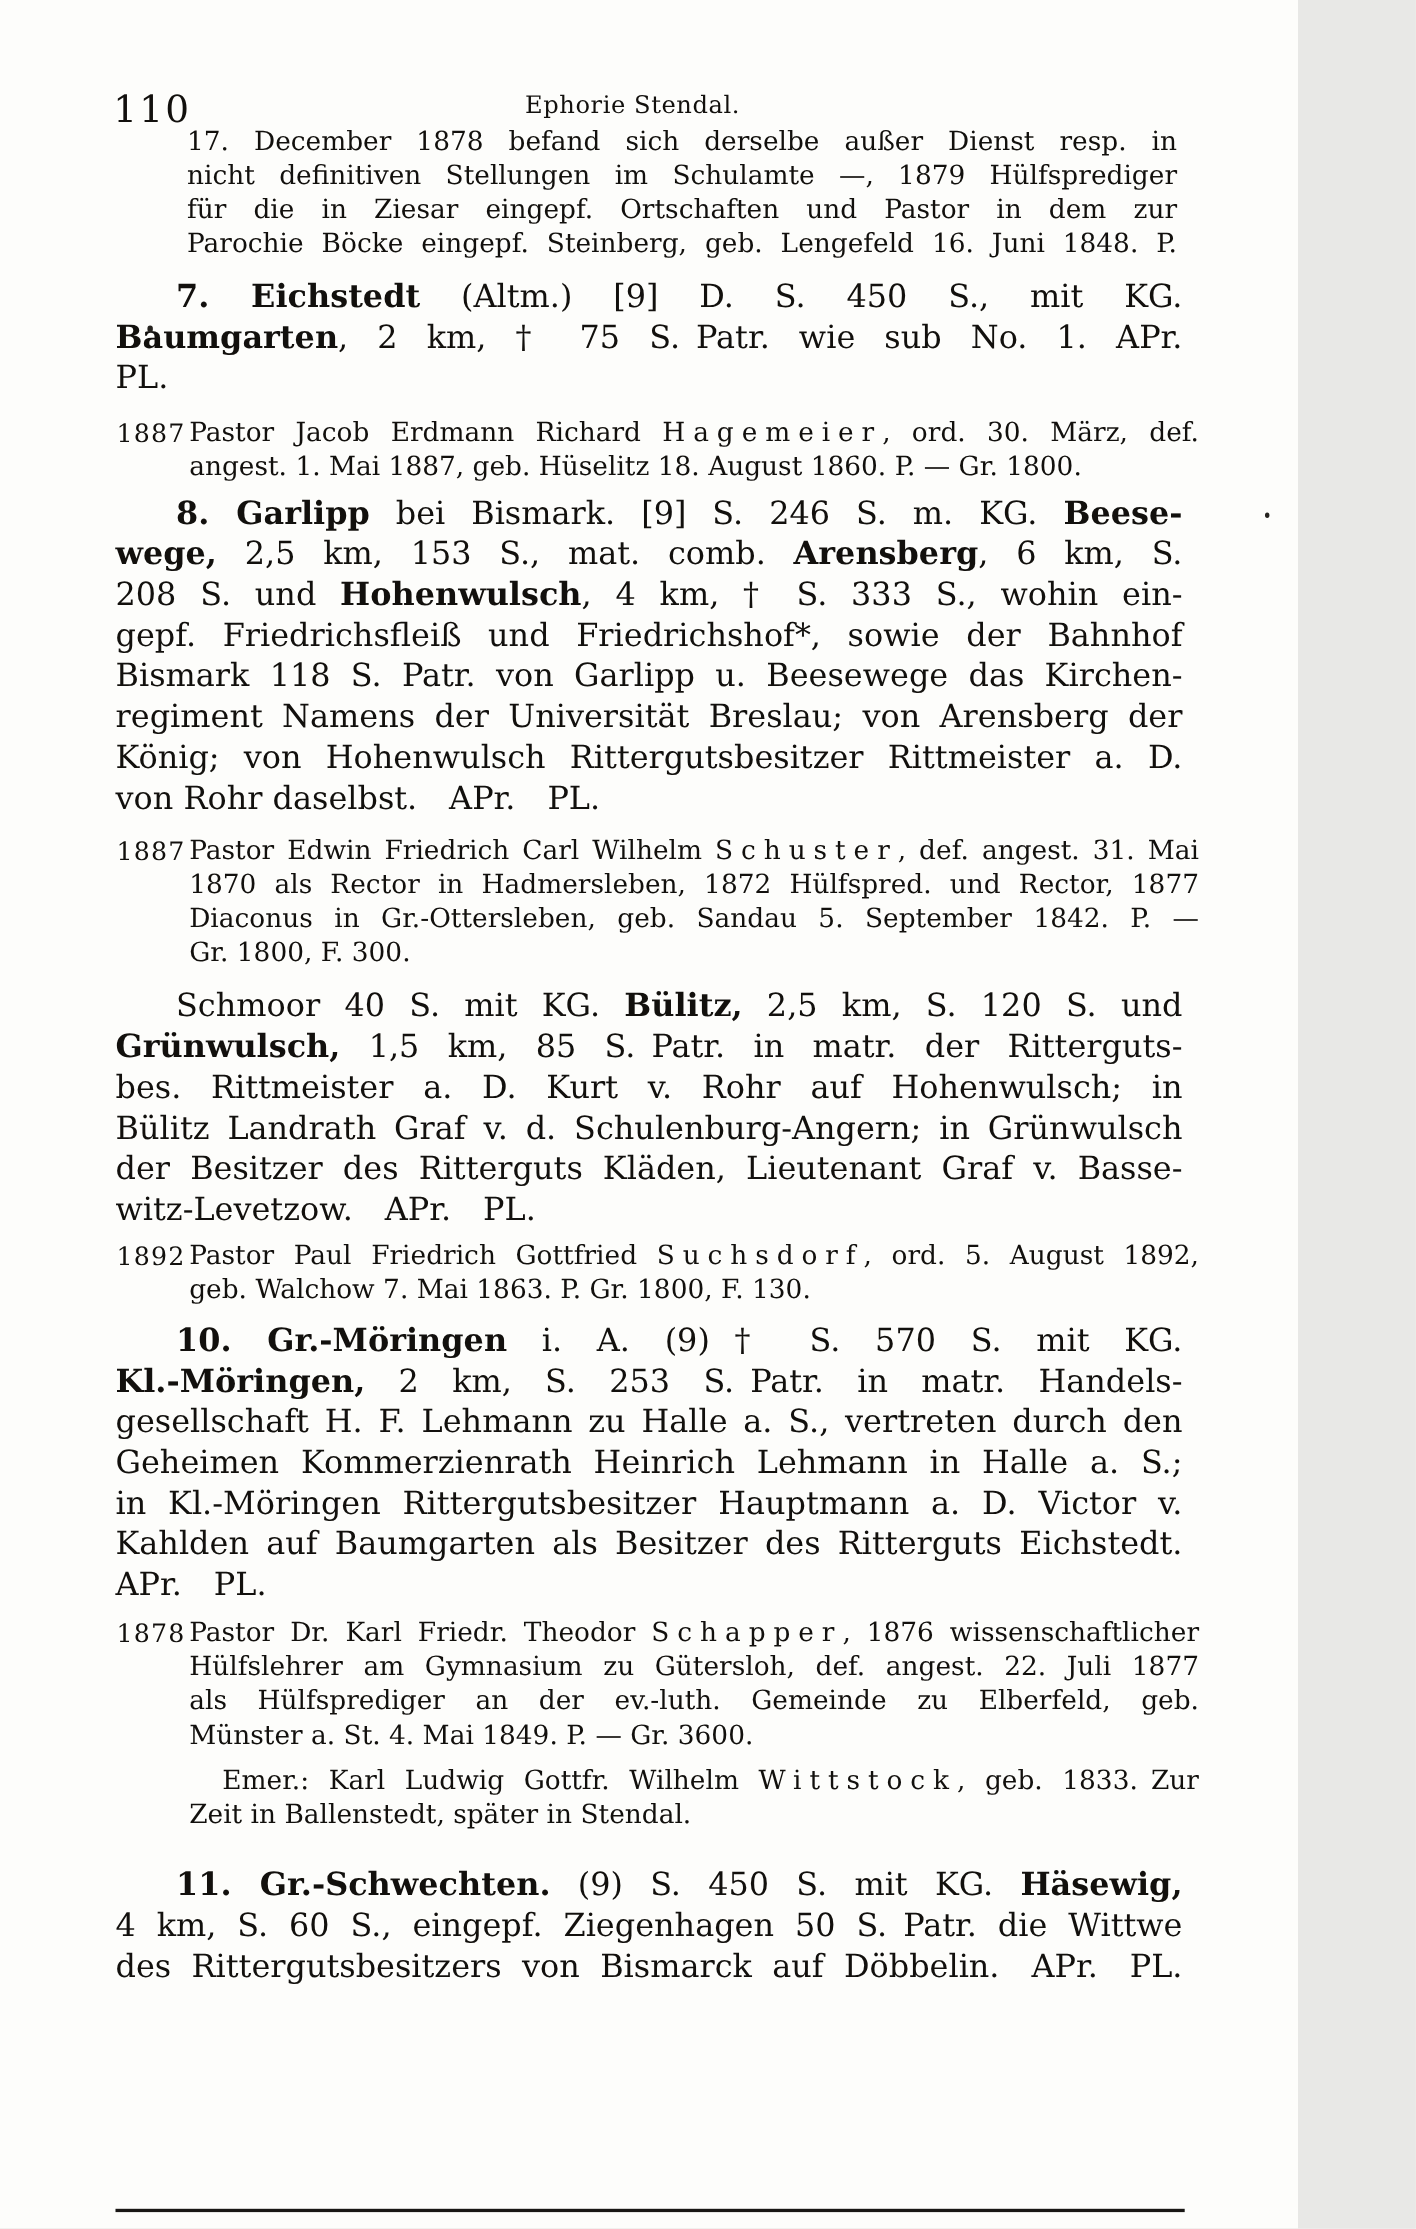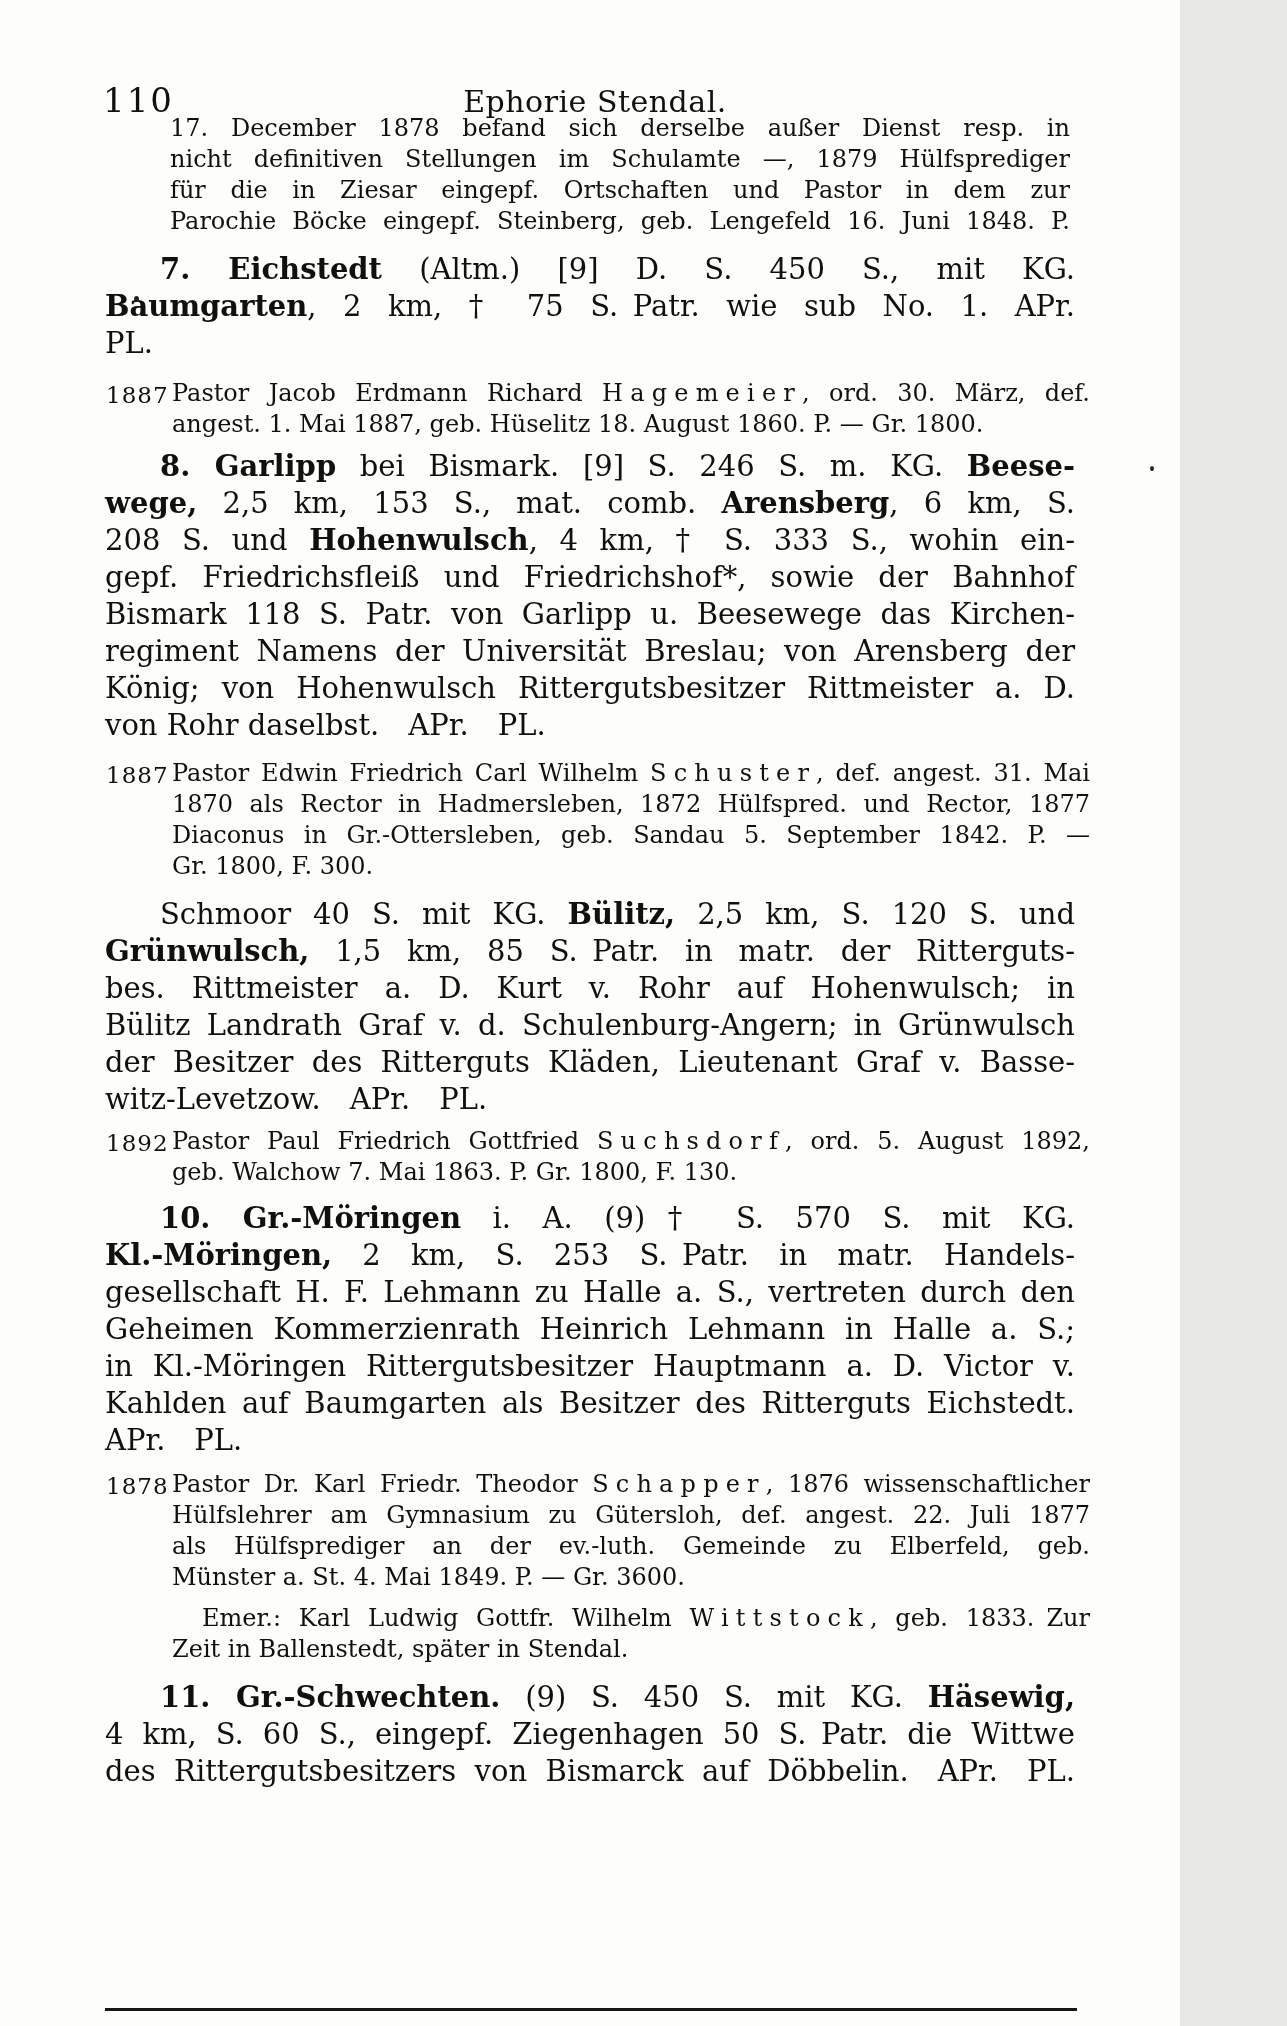--- a/index.html
+++ b/index.html
@@ -8,21 +8,21 @@
     background:#fdfdfb; color:#12100d; overflow:hidden;
     font-family:"DejaVu Serif","Liberation Serif",serif;
   }
   
   .pagenum {
     position:absolute; left:103px; top:80px;
     font-size:34px; letter-spacing:2px;
   }
   .header-title {
     position:absolute; left:575px; top:84px; transform:translateX(-50%);
-    font-size:30px; letter-spacing:0.5px; white-space:nowrap;margin-left:20px;
+    font-size:22px; letter-spacing:0.5px; white-space:nowrap;
   }
   
   .body { position:absolute; left:0; top:0; width:1287px; padding-top:113px; }
   .para { position:relative; }
   .line {
     white-space:nowrap; overflow:visible;
     text-align:justify; text-align-last:justify;
   }
   .line.last { text-align:left; text-align-last:left; }
   .line.fill { text-align-last:justify !important; }
@@ -42,21 +42,21 @@
   [data-name="continuation-note"] { margin-top:0; }
   [data-name="entry-7"]           { margin-top:14px; }
   [data-name="pastor-hagemeier"]  { margin-top:16px; }
   [data-name="entry-8"]           { margin-top:8px; }
   [data-name="pastor-schuster"]   { margin-top:14px; }
   [data-name="entry-9"]           { margin-top:14px; }
   [data-name="pastor-suchsdorf"]  { margin-top:8px; }
   [data-name="entry-10"]          { margin-top:12px; }
   [data-name="pastor-schapper"]   { margin-top:10px; }
   [data-name="emeritus-note"]     { margin-top:10px; }
-  [data-name="entry-11"]          { margin-top:14px; }
+  [data-name="entry-11"]          { margin-top:30px; }
   
   .bottom-rule {
     position:absolute; left:105px; top:2008px;
     width:972px; height:3px; background:#191715;
   }
   .speck { position:absolute; width:5px; height:6px; border-radius:50%; background:#26231f; }
   .speck1 { left:134px; top:296px; }
   .speck2 { left:1150px; top:466px; width:4px; height:5px; }
 </style>
 </head>

